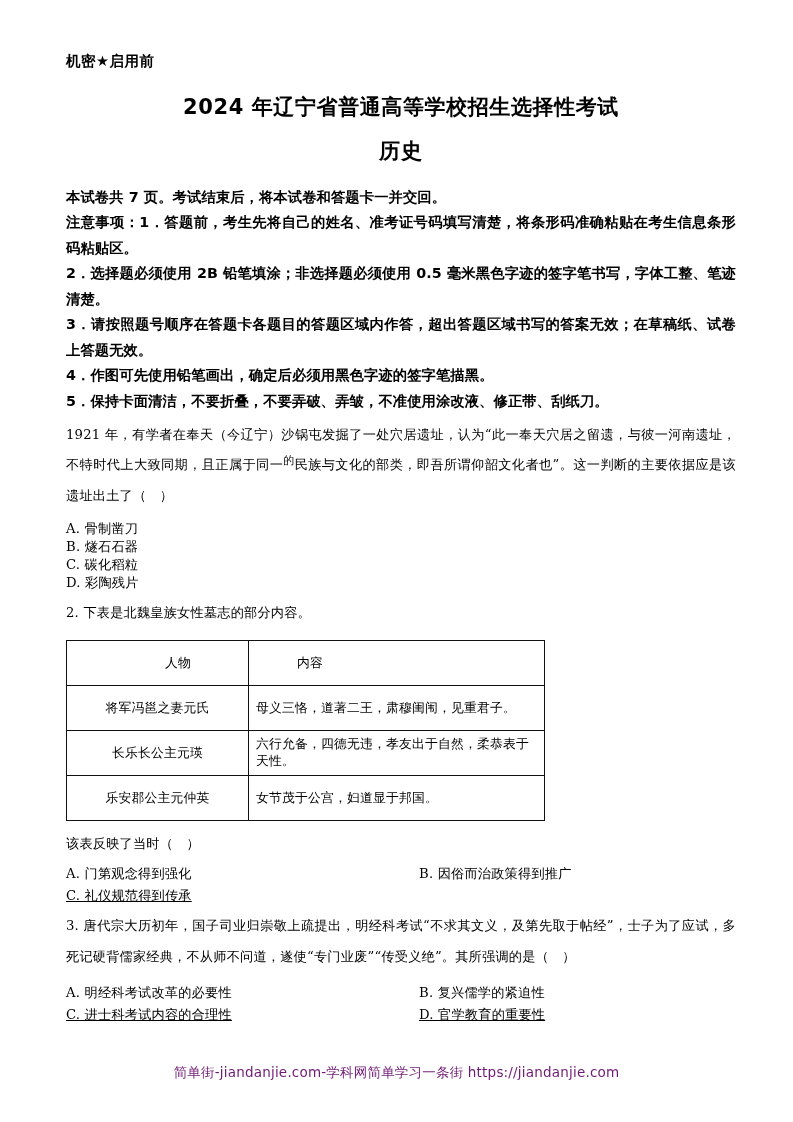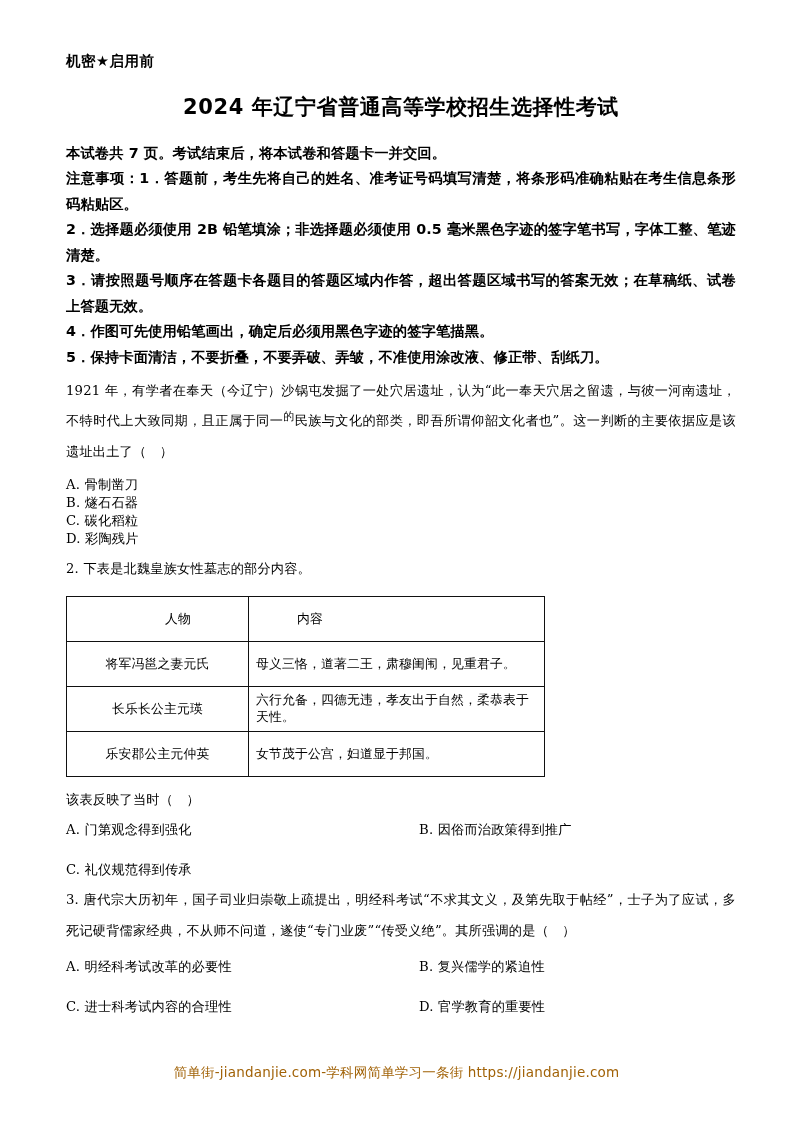--- a/index.html
+++ b/index.html
@@ -95,21 +95,21 @@
   .opts-4 .opt { width: 25%; }
 
   .opts-2 {
     display: flex;
     font-size: 13.2px;
     letter-spacing: 0.2px;
     gap: 36px;
   }
   .opts-2 .opt { width: 50%; }
   .opts-2-wrap { margin-top: 12px; }
-  .opts-2-wrap .opts-2 + .opts-2 { margin-top: 22px; }
+  .opts-2-wrap .opts-2 + .opts-2 { margin-top: 4px; text-decoration: underline; }
 
   
   .q2-table {
     border-collapse: collapse;
     width: 479px;
     margin: 12px 0 0 0;
     table-layout: fixed;
   }
   .q2-table td, .q2-table th {
     border: 1px solid #111111;
@@ -133,33 +133,34 @@
 
   
   .footer {
     position: absolute;
     left: 0;
     top: 1064px;
     width: 793px;
     text-align: center;
     font-family: "DejaVu Sans", "Liberation Sans", sans-serif;
     font-size: 13.5px;
-    color: #a16207;
+    color: #701a75;
     letter-spacing: 0.2px;
   }
 </style>
 </head>
 <body>
 
 <div id="page">
 
   <div class="sheet">
 
     <div class="confidential">机密★启用前</div>
     <div class="doc-title">2024 年辽宁省普通高等学校招生选择性考试</div>
+    <div class="doc-subject">历史</div>
 
     <div class="notes">
       <div class="note">本试卷共 7 页。考试结束后，将本试卷和答题卡一并交回。</div>
       <div class="note">注意事项：1．答题前，考生先将自己的姓名、准考证号码填写清楚，将条形码准确粘贴在考生信息条形码粘贴区。</div>
       <div class="note">2．选择题必须使用 2B 铅笔填涂；非选择题必须使用 0.5 毫米黑色字迹的签字笔书写，字体工整、笔迹清楚。</div>
       <div class="note">3．请按照题号顺序在答题卡各题目的答题区域内作答，超出答题区域书写的答案无效；在草稿纸、试卷上答题无效。</div>
       <div class="note">4．作图可先使用铅笔画出，确定后必须用黑色字迹的签字笔描黑。</div>
       <div class="note">5．保持卡面清洁，不要折叠，不要弄破、弄皱，不准使用涂改液、修正带、刮纸刀。</div>
     </div>
 

